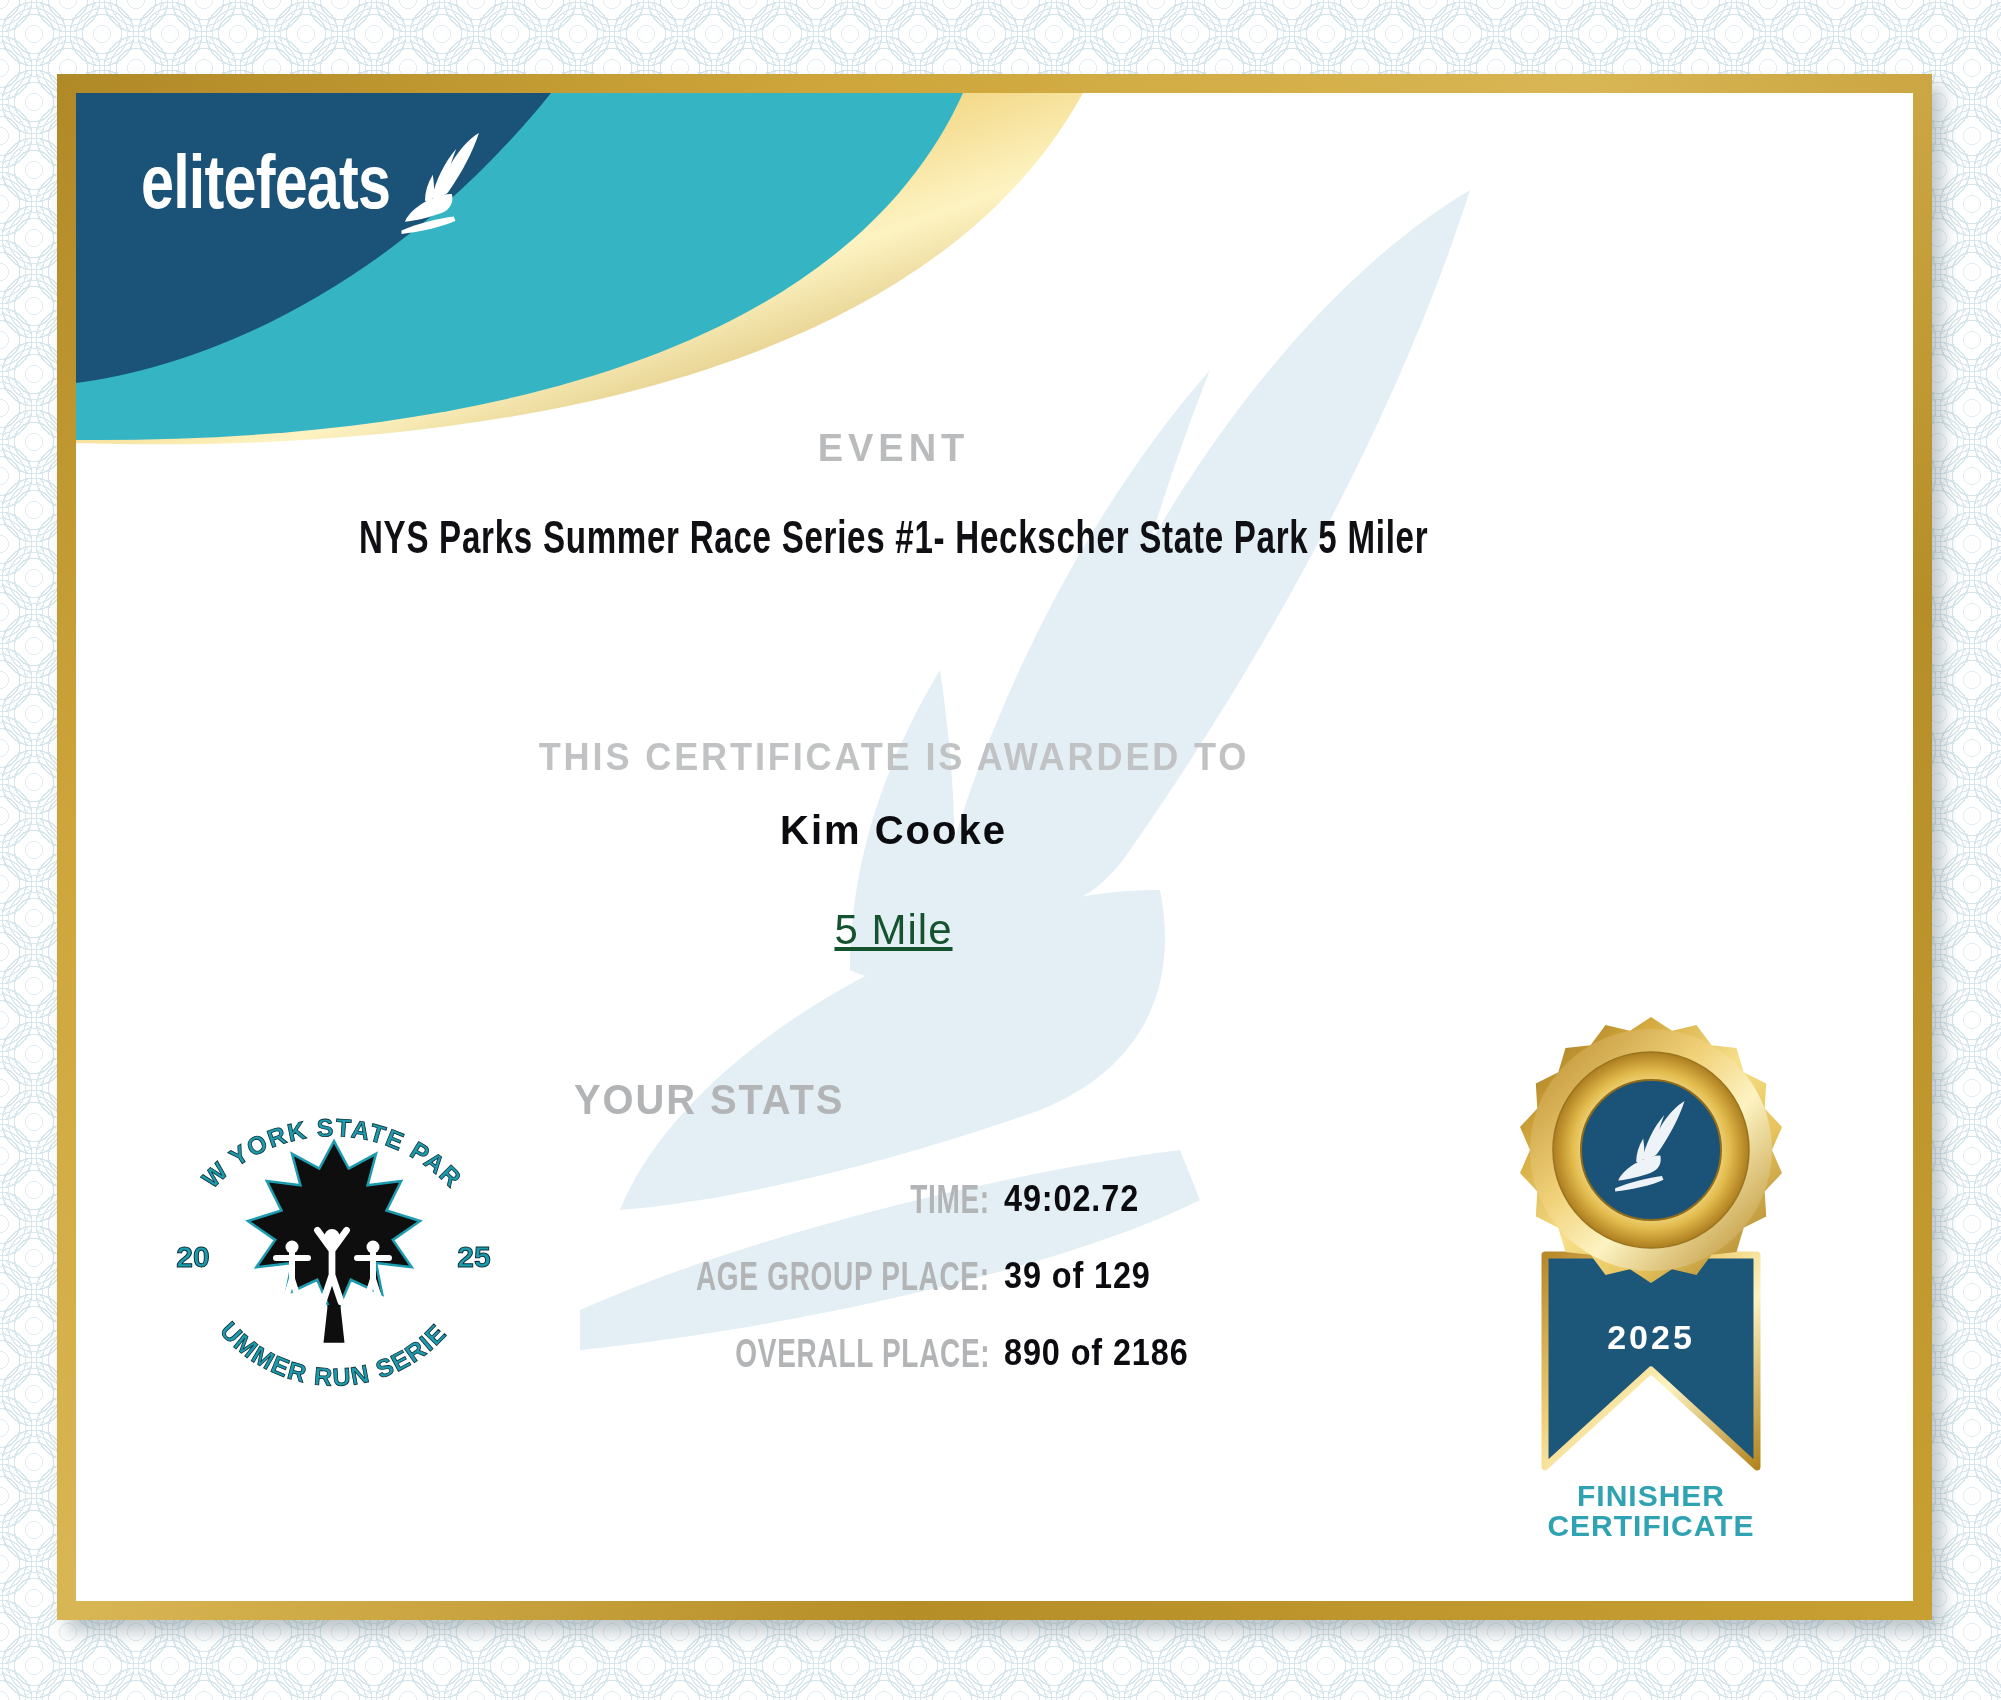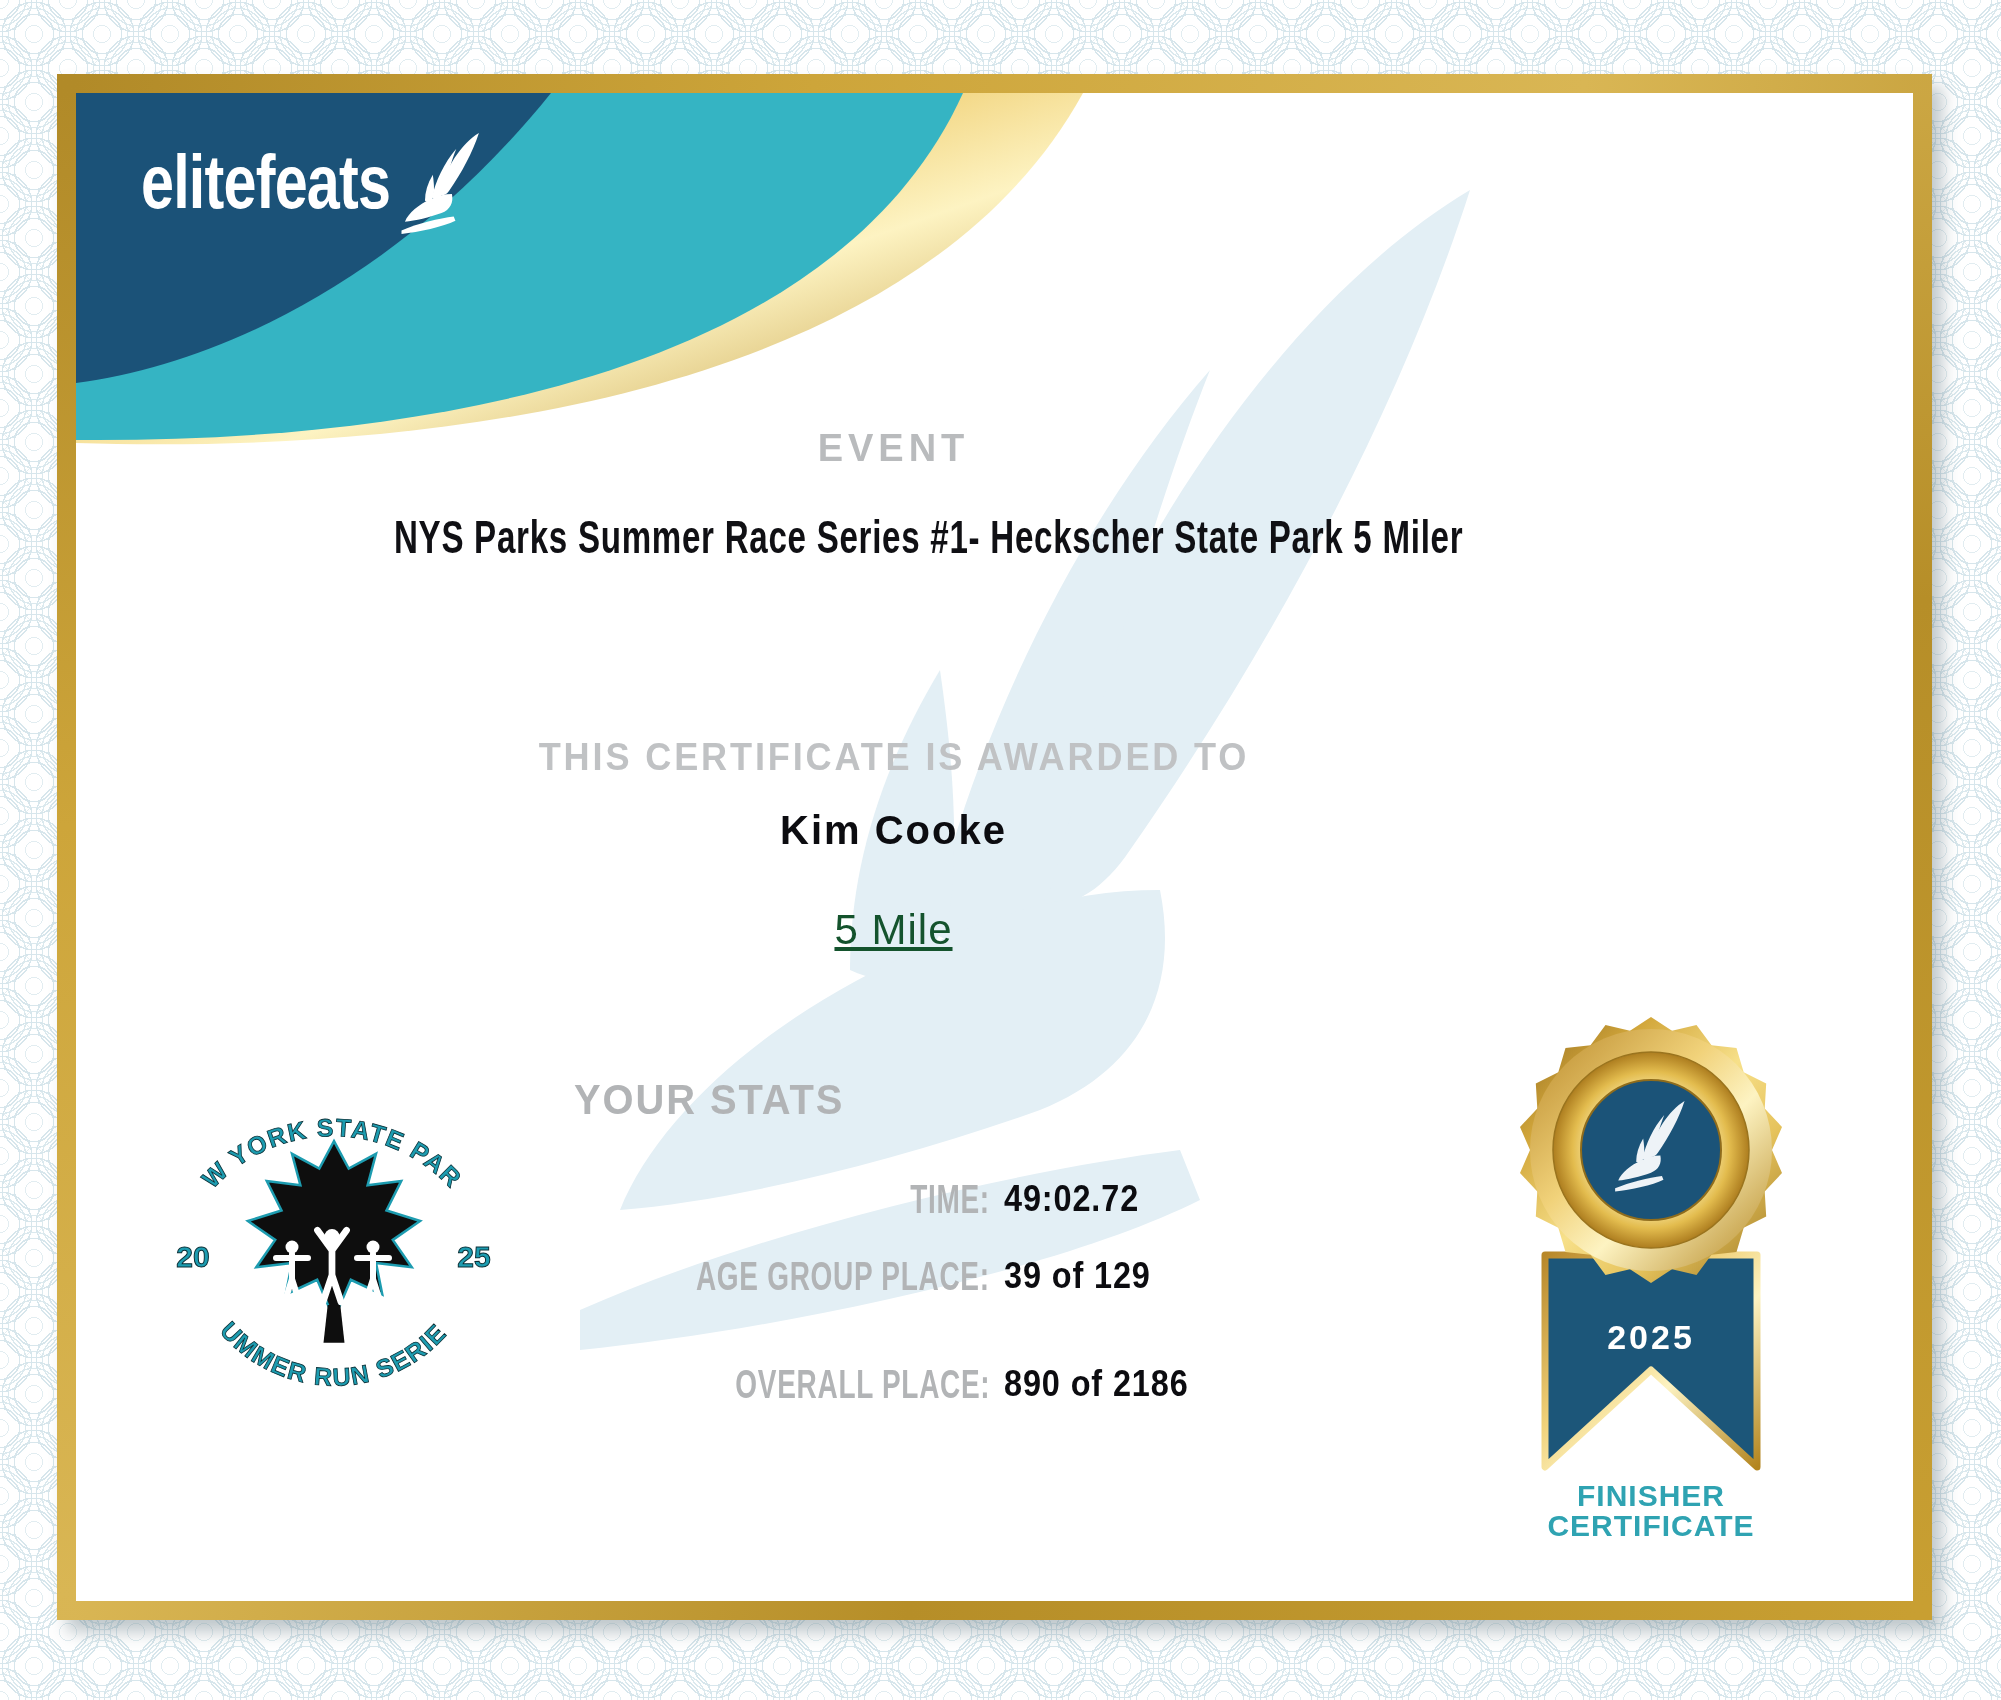--- a/index.html
+++ b/index.html
@@ -24,21 +24,21 @@
     border-image:linear-gradient(135deg,#b18a28,#cda53a 22%,#d9b654 45%,#b68e28 70%,#c89f32) 1;
     background:#ffffff;
     box-shadow:10px 12px 16px rgba(110,130,140,.45);
   }
 
   .abs{position:absolute;}
   .centered{left:0;width:1787px;text-align:center;}
   .nowrap{white-space:nowrap;}
 
   .event-label{top:427px;font-size:38px;font-weight:bold;letter-spacing:5px;color:#b9bbbd;}
-  .event-name{top:510px;font-size:46px;font-weight:bold;color:#101014;padding-left:35px;}
+  .event-name{top:510px;font-size:46px;font-weight:bold;color:#101014;}
   .event-name span{display:inline-block;transform:scaleX(.72);letter-spacing:1px;}
   .awarded-label{top:736px;font-size:38px;font-weight:bold;color:#c0c2c4;}
   .awarded-label span{display:inline-block;transform:scaleX(.95);letter-spacing:3px;}
   .recipient-name{top:808px;font-size:40px;font-weight:bold;letter-spacing:2px;color:#0c0c10;}
   .distance{top:906px;font-size:42px;color:#14532d;letter-spacing:1px;text-decoration:underline;}
 
   .stats-heading{left:567px;width:600px;top:1076px;text-align:left;font-size:42px;font-weight:bold;color:#b2b4b6;}
   .stats-heading span{display:inline-block;transform:scaleX(.95);letter-spacing:2px;}
 
   .stat-row{left:0;width:2001px;height:40px;}
@@ -115,21 +115,21 @@
   </div>
 
   <div class="abs stat-row" style="top:1179px">
     <span class="stat-label">TIME:</span>
     <span class="stat-value">49:02.72</span>
   </div>
   <div class="abs stat-row" style="top:1256px">
     <span class="stat-label">AGE GROUP PLACE:</span>
     <span class="stat-value">39 of 129</span>
   </div>
-  <div class="abs stat-row" style="top:1364px">
+  <div class="abs stat-row" style="top:1333px">
     <span class="stat-label">OVERALL PLACE:</span>
     <span class="stat-value">890 of 2186</span>
   </div>
 
   <svg class="abs" style="left:160px;top:1085px" width="360" height="360" viewBox="0 0 360 360">
     <defs>
       <path id="arcTop" d="M 57,100 A 160,160 0 0 1 287,100" fill="none"></path>
       <path id="arcBottom" d="M 62,250 A 150,150 0 0 0 285,252" fill="none"></path>
     </defs>
     <g transform="translate(69,52) scale(2.1)">

